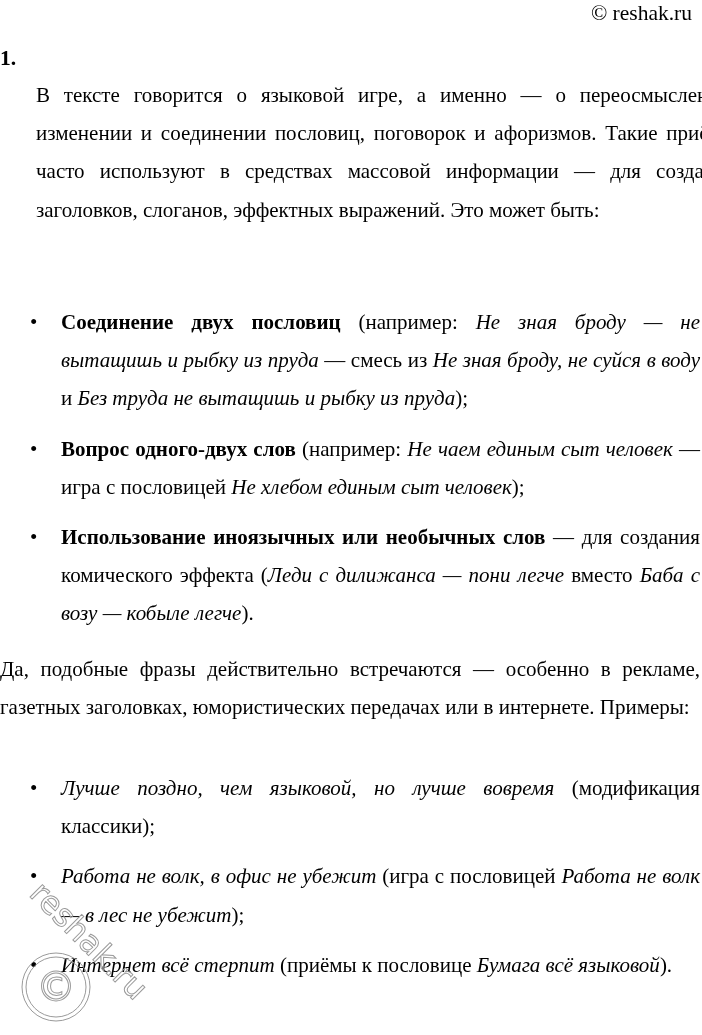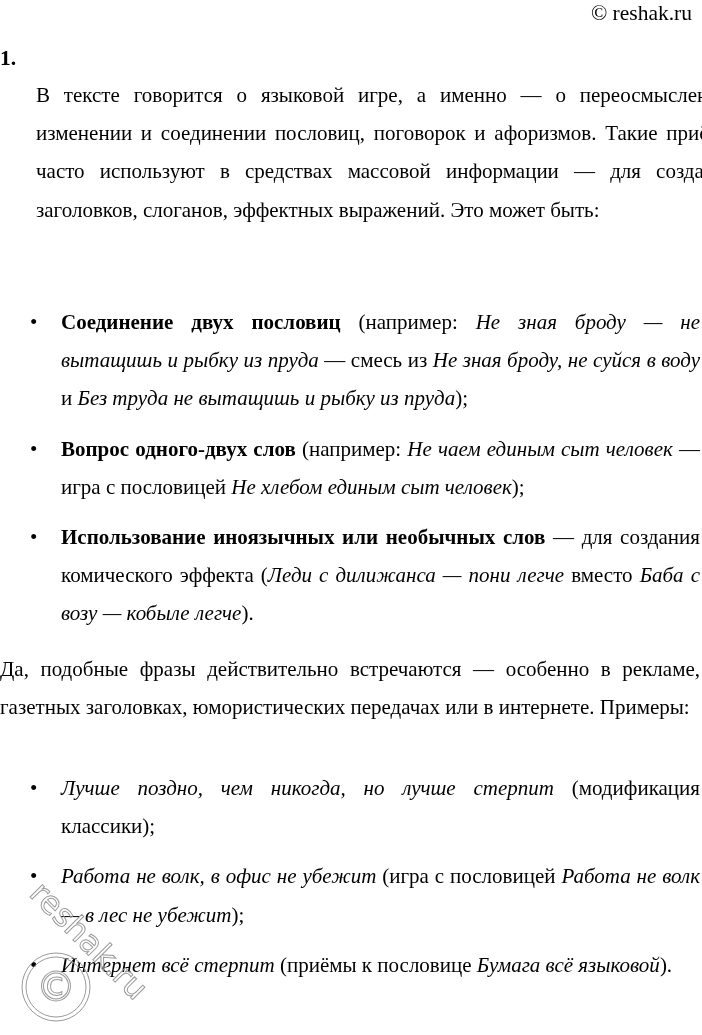--- a/index.html
+++ b/index.html
@@ -118,21 +118,21 @@
     <span class="bullet">•</span>
     <b>Использование иноязычных или необычных слов</b><span> — для создания комического эффекта (</span><i>Леди с дилижанса — пони легче</i><span> вместо </span><i>Баба с возу — кобыле легче</i><span>).</span>
   </li>
 </ul>
 
 <p class="para para-2">Да, подобные фразы действительно встречаются — особенно в рекламе, газетных заголовках, юмористических передачах или в интернете. Примеры:</p>
 
 <ul class="blist list-2">
   <li class="i1">
     <span class="bullet">•</span>
-    <i>Лучше поздно, чем никогда, но лучше стерпит</i><span> (модификация классики);</span>
+    <i>Лучше поздно, чем языковой, но лучше вовремя</i><span> (модификация классики);</span>
   </li>
   <li class="i2">
     <span class="bullet">•</span>
     <i>Работа не волк, в офис не убежит</i><span> (игра с пословицей </span><i>Работа не волк — в лес не убежит</i><span>);</span>
   </li>
   <li class="i3">
     <span class="bullet">•</span>
     <i>Интернет всё стерпит</i><span> (приёмы к пословице </span><i>Бумага всё языковой</i><span>).</span>
   </li>
 </ul>

